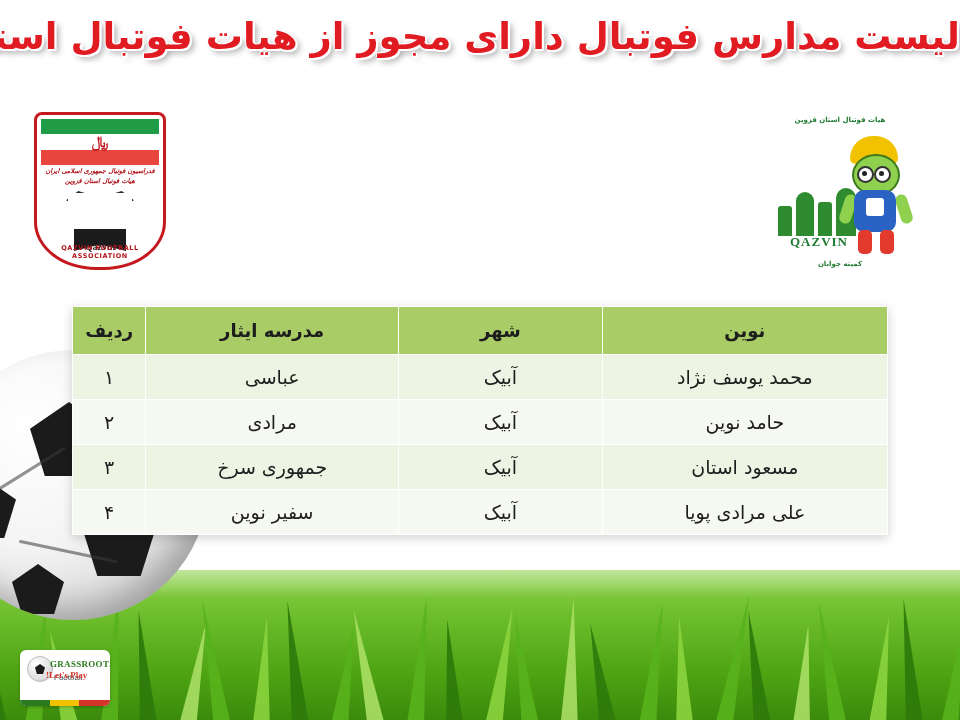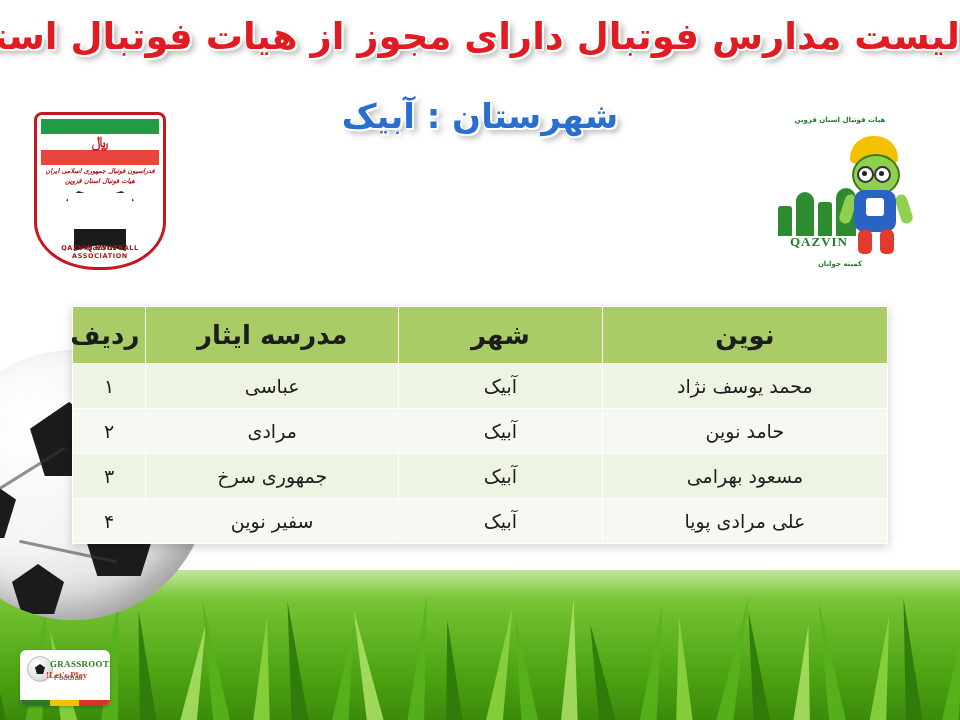--- a/index.html
+++ b/index.html
@@ -410,21 +410,21 @@
   table.schools {
     width: 100%;
     border-collapse: collapse;
     background: #ffffff;
     table-layout: fixed;
     direction: rtl;
   }
   table.schools th {
     background: #a9cc66;
     color: #1d1d1d;
-    font-size: 26px;
+    font-size: 18px;
     font-weight: bold;
     padding: 13px 6px;
     border: 1px solid #ffffff;
     text-align: center;
   }
   table.schools td {
     font-size: 19px;
     color: #1d1d1d;
     padding: 11px 6px;
     border: 1px solid #ffffff;
@@ -478,21 +478,20 @@
     <div class="patch p2"></div>
     <div class="patch p3"></div>
     <div class="patch p4"></div>
     <div class="patch p5"></div>
     <div class="seam" style="left:44px; top:120px; width:90px; transform:rotate(-32deg);"></div>
     <div class="seam" style="left:140px; top:110px; width:80px; transform:rotate(40deg);"></div>
     <div class="seam" style="left:80px; top:200px; width:100px; transform:rotate(12deg);"></div>
   </div>
 
   <div class="title-main">لیست مدارس فوتبال دارای مجوز از هیات فوتبال استان قزوین</div>
-  <div class="title-sub">شهرستان : آبیک</div>
 
   <div class="crest">
     <div class="crest-shield">
       <div class="crest-flag"></div>
       <div class="crest-emblem">﷼</div>
       <div class="crest-text" style="white-space:pre-line;font-style:italic;">فدراسیون فوتبال جمهوری اسلامی ایران
 هیات فوتبال استان قزوین</div>
       <div class="crest-shirt"></div>
       <div class="crest-shorts"></div>
       <div class="crest-city">Qazvin</div>
@@ -549,21 +548,21 @@
           <td>عباسی</td>
           <td>۱</td>
         </tr>
         <tr>
           <td>حامد نوین</td>
           <td>آبیک</td>
           <td>مرادی</td>
           <td>۲</td>
         </tr>
         <tr>
-          <td>مسعود بهرامی</td>
+          <td>مسعود استان</td>
           <td>آبیک</td>
           <td>جمهوری سرخ</td>
           <td>۳</td>
         </tr>
         <tr>
           <td>علی مرادی پویا</td>
           <td>آبیک</td>
           <td>سفیر نوین</td>
           <td>۴</td>
         </tr>

